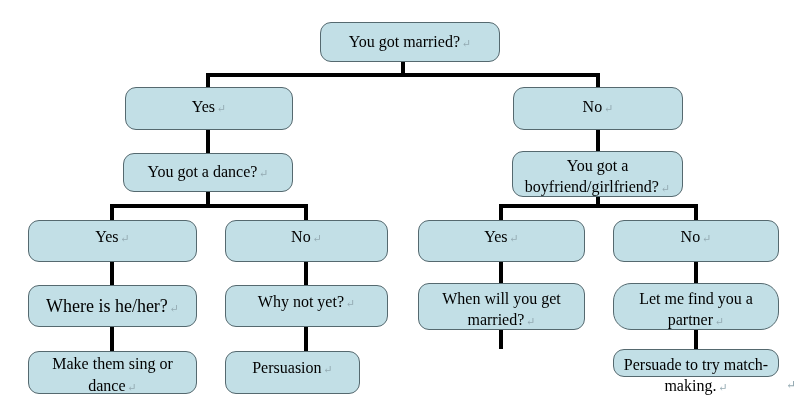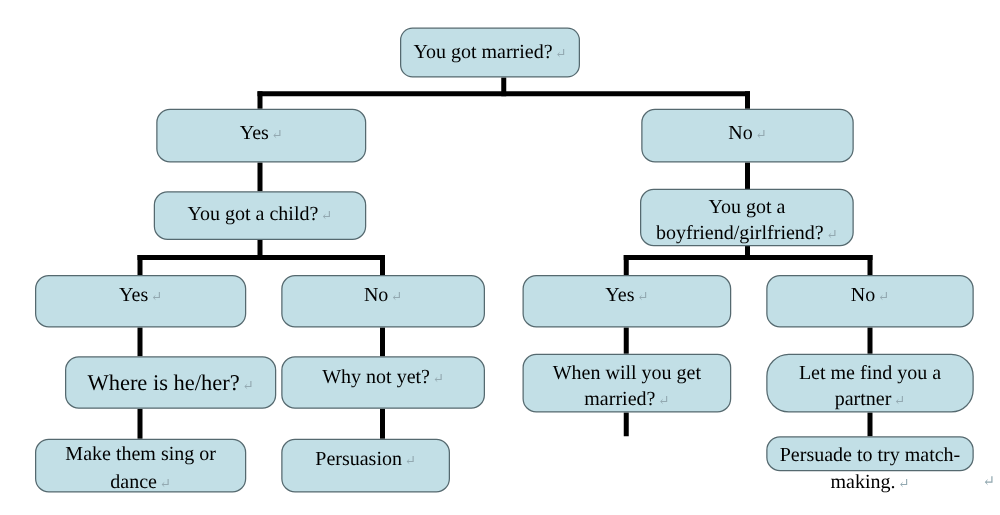--- a/index.html
+++ b/index.html
@@ -55,34 +55,34 @@
   <div class="line" style="left:694px;top:204px;width:4px;height:16px;"></div>
   <div class="line" style="left:110px;top:262px;width:4px;height:23px;"></div>
   <div class="line" style="left:304px;top:262px;width:4px;height:23px;"></div>
   <div class="line" style="left:499px;top:262px;width:4px;height:21px;"></div>
   <div class="line" style="left:694px;top:262px;width:4px;height:21px;"></div>
   <div class="line" style="left:110px;top:327px;width:4px;height:24px;"></div>
   <div class="line" style="left:304px;top:327px;width:4px;height:24px;"></div>
   <div class="line" style="left:499px;top:330px;width:4px;height:19px;"></div>
   <div class="line" style="left:694px;top:330px;width:4px;height:19px;"></div>
 
-  <div class="node pt8" style="left:320px;top:22px;width:144px;height:40px;border-radius:10px;">
+  <div class="node pt8" style="left:320px;top:22px;width:180px;height:40px;">
     <span><span class="txt">You got married?</span><span class="ret">↵</span></span>
   </div>
 
   <div class="node pt8" style="left:125px;top:87px;width:168px;height:43px;">
     <span><span class="txt">Yes</span><span class="ret">↵</span></span>
   </div>
 
   <div class="node pt8" style="left:513px;top:87px;width:170px;height:43px;">
     <span><span class="txt">No</span><span class="ret">↵</span></span>
   </div>
 
   <div class="node" style="left:123px;top:153px;width:170px;height:39px;padding-top:7px;">
-    <span><span class="txt">You got a child?</span><span class="ret">↵</span></span>
+    <span><span class="txt">You got a dance?</span><span class="ret">↵</span></span>
   </div>
 
   <div class="node" style="left:512px;top:151px;width:171px;height:46px;padding-top:3px;">
     <span><span class="txt">You got a boyfriend/girlfriend?</span><span class="ret">↵</span></span>
   </div>
 
   <div class="node" style="left:28px;top:220px;width:169px;height:42px;">
     <span><span class="txt">Yes</span><span class="ret">↵</span></span>
   </div>
 
@@ -91,21 +91,21 @@
   </div>
 
   <div class="node" style="left:418px;top:220px;width:167px;height:42px;">
     <span><span class="txt">Yes</span><span class="ret">↵</span></span>
   </div>
 
   <div class="node" style="left:613px;top:220px;width:166px;height:42px;">
     <span><span class="txt">No</span><span class="ret">↵</span></span>
   </div>
 
-  <div class="node node-lg" style="left:28px;top:285px;width:169px;height:42px;margin-left:24px;">
+  <div class="node node-lg" style="left:28px;top:285px;width:169px;height:42px;">
     <span><span class="txt">Where is he/her?</span><span class="ret">↵</span></span>
   </div>
 
   <div class="node" style="left:225px;top:285px;width:163px;height:42px;">
     <span><span class="txt">Why not yet?</span><span class="ret">↵</span></span>
   </div>
 
   <div class="node" style="left:418px;top:283px;width:167px;height:47px;padding-top:4px;text-align:center;">
     <span><span class="txt">When will you get married?</span><span class="ret">↵</span></span>
   </div>

